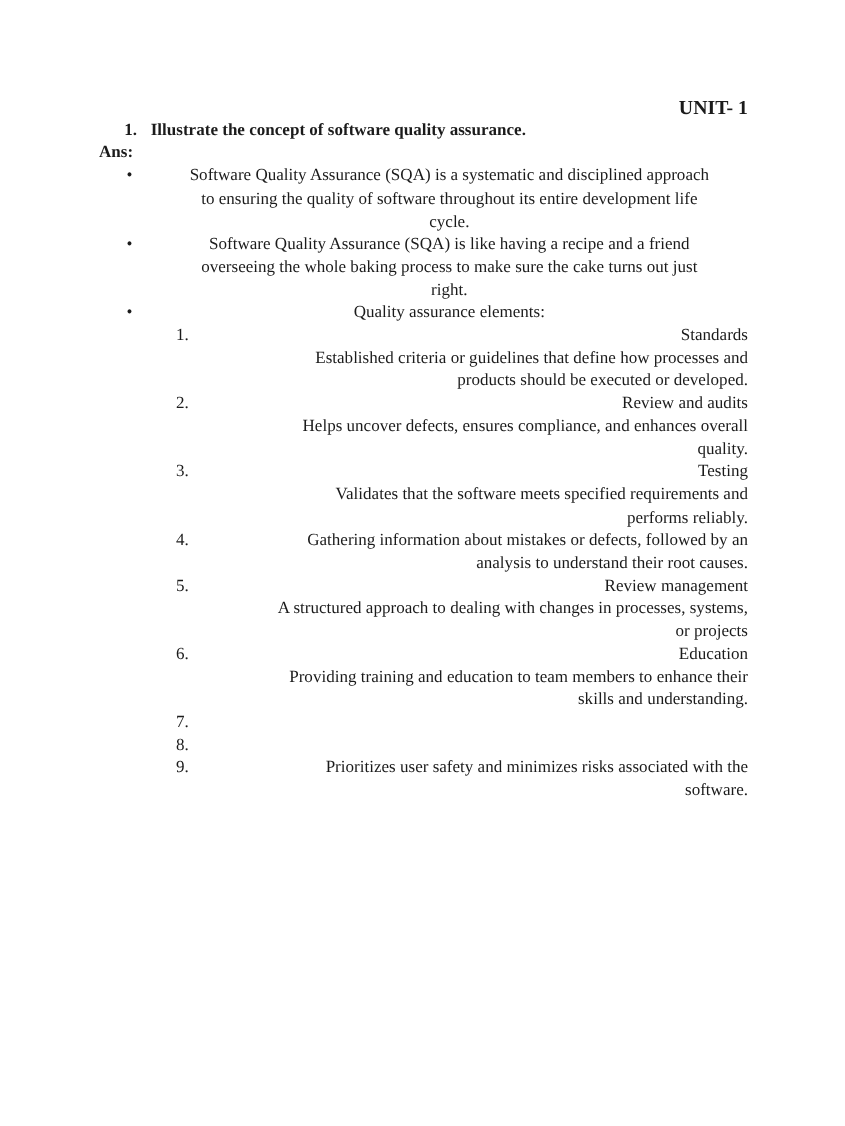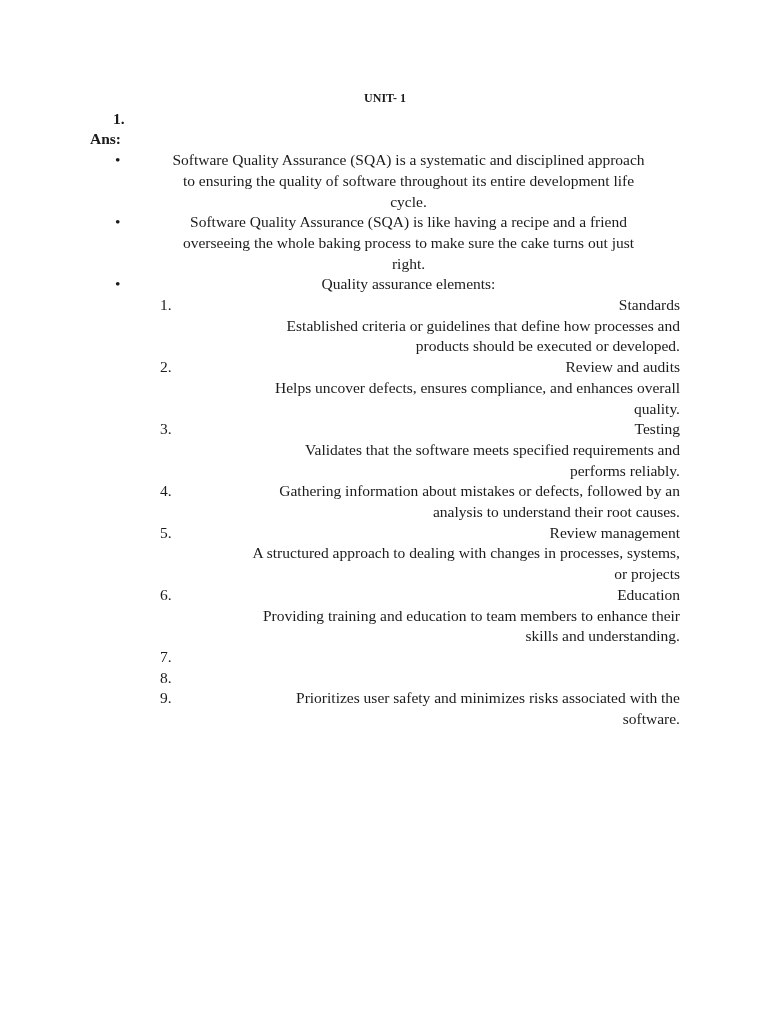--- a/index.html
+++ b/index.html
@@ -14,24 +14,24 @@
     line-height: 20.7px;
     color: #1b1b1b;
   }
   .content {
     position: absolute;
     left: 90px;
     top: 88px;
     width: 590px;
   }
   .doc-title {
-    text-align: center;
+    text-align: right;
     font-weight: bold;
     margin: 0;
-    font-size: 12px;
+    font-size: 18px;
     line-height: 20.7px;
   }
   .question {
     display: flex;
     font-weight: bold;
   }
   .q-num {
     width: 24px;
     padding-left: 23px;
     flex: 0 0 auto;
@@ -80,20 +80,21 @@
 </head>
 <body>
 
 <div class="page">
   <div class="content">
 
     <h1 class="doc-title">UNIT- 1</h1>
 
     <div class="question">
       <span class="q-num">1.</span>
+      <span class="q-text">Illustrate the concept of software quality assurance.</span>
     </div>
 
     <div class="ans-label">Ans:</div>
 
     <ul class="bullets">
       <li class="bullet">
         <span class="b-marker">•</span>
         <span class="b-text">Software Quality Assurance (SQA) is a systematic and disciplined approach
 to ensuring the quality of software throughout its entire development life
 cycle.</span>

